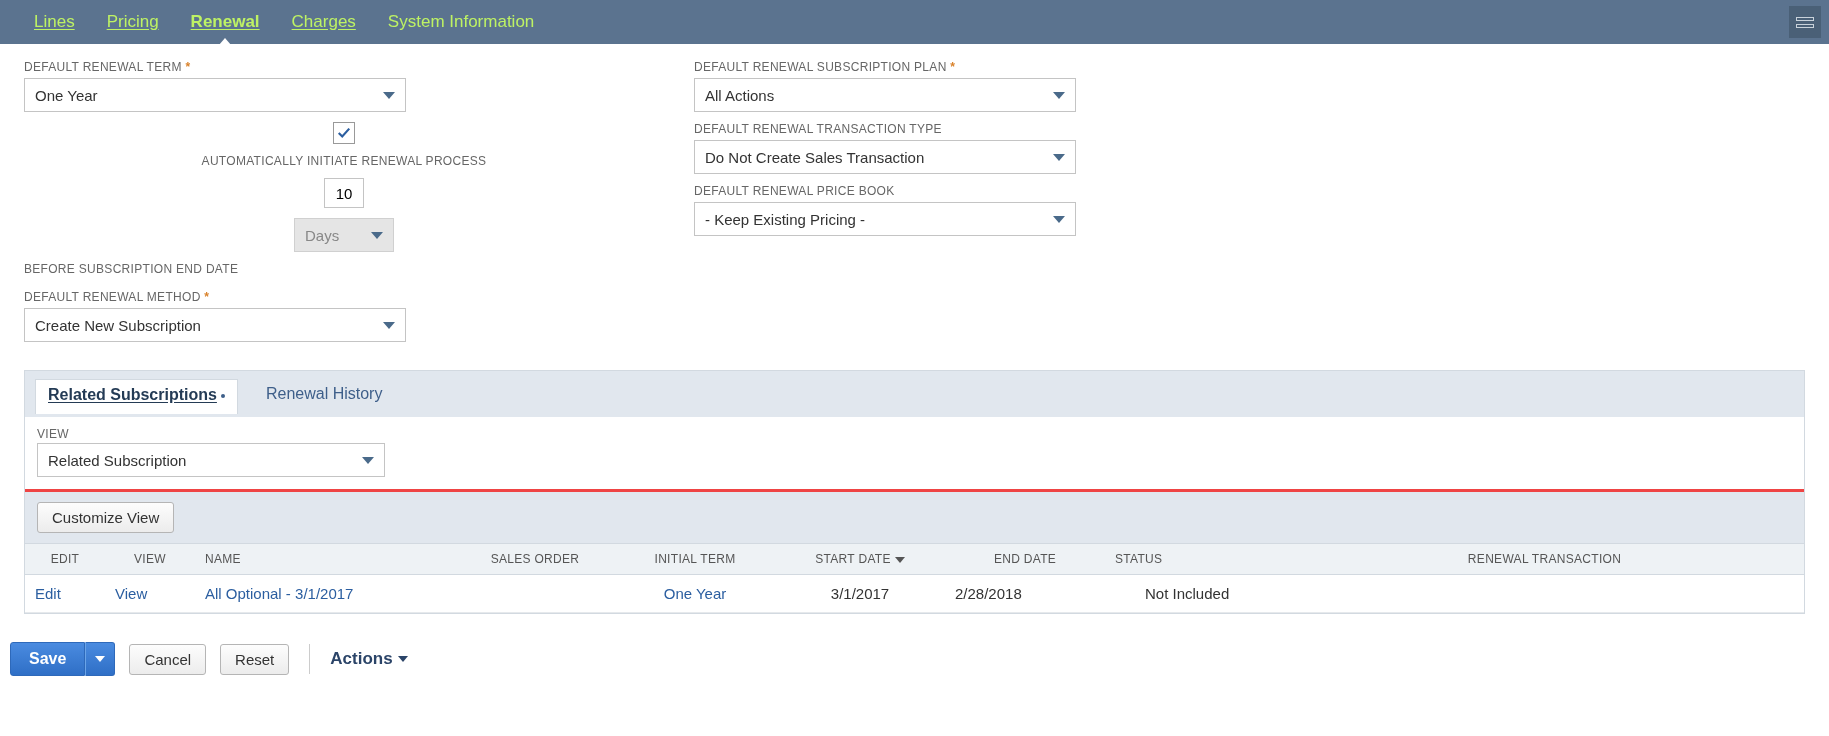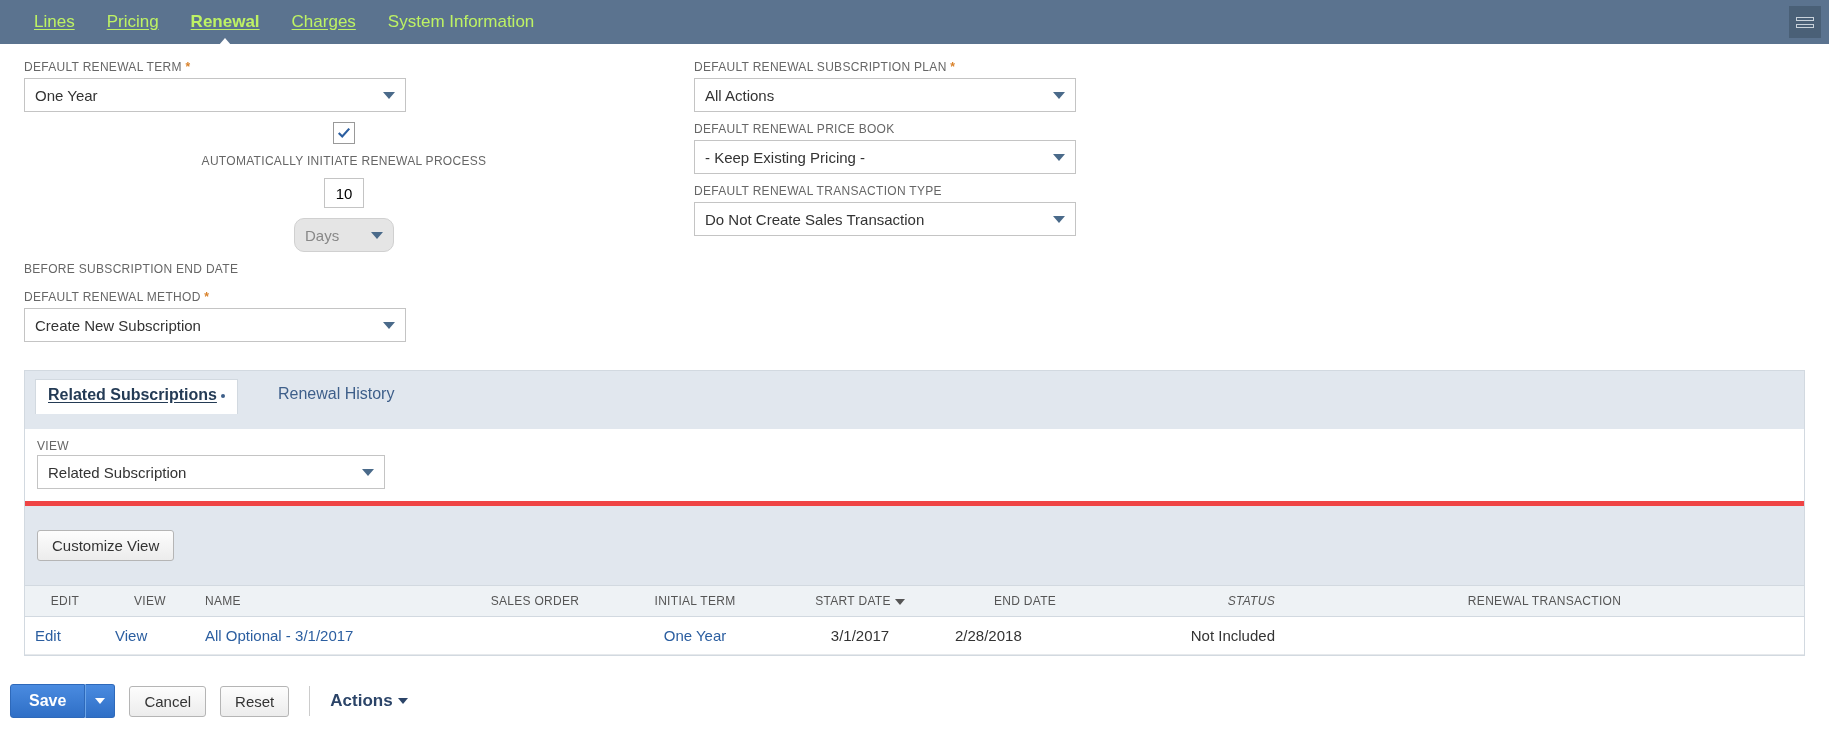--- a/index.html
+++ b/index.html
@@ -96,21 +96,21 @@
   .select .caret {
     position: absolute;
     right: 10px;
     top: 50%;
     margin-top: -3px;
     width: 0; height: 0;
     border-left: 6px solid transparent;
     border-right: 6px solid transparent;
     border-top: 7px solid #4a6a8a;
   }
-  .select.small { width: 100px; border-radius: 10px; }
+  .select.small { width: 100px; }
 
   .inline-row { display: flex; align-items: center; gap: 10px; flex-direction: column; }
   .chk {
     width: 22px; height: 22px; border: 1px solid #999; background: #fff;
     display: inline-flex; align-items: center; justify-content: center;
     cursor: pointer;
   }
   .chk svg { width: 14px; height: 14px; }
   .num-input {
     border: 1px solid #c4c4c4;
@@ -123,22 +123,22 @@
   .helper { font-size: 12px; color: #666; letter-spacing: 0.3px; margin-top: 6px; }
 
   .subpanel {
     margin: 0 24px;
     border: 1px solid #d2d9e0;
   }
   .subtab-bar {
     background: #e1e7ee;
     display: flex;
     align-items: center;
-    padding: 8px 10px 16px 10px;
-    gap: 36px;
+    padding: 8px 10px 4px 10px;
+    gap: 24px;
     text-align: right;
   }
   .subtab {
     color: #3e5f8a;
     font-size: 16px;
     padding: 6px 4px 10px 4px;
     cursor: pointer;
   }
   .subtab.active {
     color: #243b55;
@@ -152,23 +152,23 @@
   }
   .subtab .dot { display:inline-block; width:4px; height:4px; background:#3e5f8a; border-radius:50%; margin-left:4px; vertical-align:middle; }
   .subtab .sul { text-decoration: underline; text-underline-offset: 2px; }
 
   .subpanel .body { background: #fff; padding: 10px 12px 0 12px; }
   .view-row .lbl { margin-bottom: 2px; }
   .view-row .select { width: 348px; }
 
   .toolbar-row {
     background: #e1e7ee;
-    padding: 24px 12px;
+    padding: 10px 12px;
     margin-top: 12px;
-    border-top: 5px solid #ef4444;
+    border-top: 3px solid #ef4444;
   }
   .btn {
     border: 1px solid #b5b5b5;
     background: linear-gradient(#fdfdfd, #ececec);
     border-radius: 3px;
     padding: 6px 14px;
     font-size: 15px;
     cursor: pointer;
     color: #333;
   }
@@ -316,30 +316,30 @@
 
   <div class="col right">
     <div class="field-row">
       <span class="lbl req">DEFAULT RENEWAL SUBSCRIPTION PLAN</span>
       <div class="select">
         <span>All Actions</span>
         <span class="caret"></span>
       </div>
     </div>
     <div class="field-row">
+      <span class="lbl">DEFAULT RENEWAL TRANSACTION TYPE</span>
+      <div class="select">
+        <span>Do Not Create Sales Transaction</span>
+        <span class="caret"></span>
+      </div>
+    </div>
+    <div class="field-row">
       <span class="lbl">DEFAULT RENEWAL PRICE BOOK</span>
       <div class="select">
         <span>- Keep Existing Pricing -</span>
-        <span class="caret"></span>
-      </div>
-    </div>
-    <div class="field-row">
-      <span class="lbl">DEFAULT RENEWAL TRANSACTION TYPE</span>
-      <div class="select">
-        <span>Do Not Create Sales Transaction</span>
         <span class="caret"></span>
       </div>
     </div>
   </div>
 </div>
 
 <div class="subpanel">
   <div class="subtab-bar">
     <div class="subtab active">
       <span class="sul">Related Subscriptions</span><span class="dot"></span>
@@ -366,34 +366,34 @@
       <tr>
         <th class="center" style="width:80px;">EDIT</th>
         <th class="center" style="width:90px;">VIEW</th>
         <th style="width:260px;">NAME</th>
         <th class="center" style="width:160px;">SALES ORDER</th>
         <th class="center" style="width:160px;">INITIAL TERM</th>
         <th class="center" style="width:170px;">
           <span>START DATE</span><span class="sort-arrow"></span>
         </th>
         <th class="center" style="width:160px;">END DATE</th>
-        <th style="width:180px; text-align:right;font-style:italic;">STATUS</th>
+        <th style="width:180px; text-align:left;">STATUS</th>
         <th class="center">RENEWAL TRANSACTION</th>
       </tr>
     </thead>
     <tbody>
       <tr>
         <td><span class="link">Edit</span></td>
         <td><span class="link">View</span></td>
         <td><span class="link">All Optional - 3/1/2017</span></td>
         <td></td>
         <td style="text-align:center;"><span class="link">One Year</span></td>
         <td style="text-align:center;">3/1/2017</td>
         <td style="text-align:left;">2/28/2018</td>
-        <td style="text-align:right; padding-left:40px;">Not Included</td>
+        <td style="text-align:left; padding-left:40px;">Not Included</td>
         <td></td>
       </tr>
     </tbody>
   </table>
 </div>
 
 <div class="footer">
   <div class="btn-primary-group">
     <button class="btn-primary">Save</button>
     <div class="btn-primary-caret">

